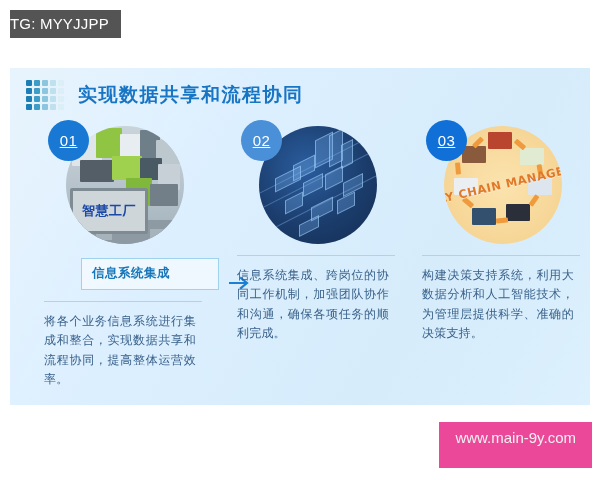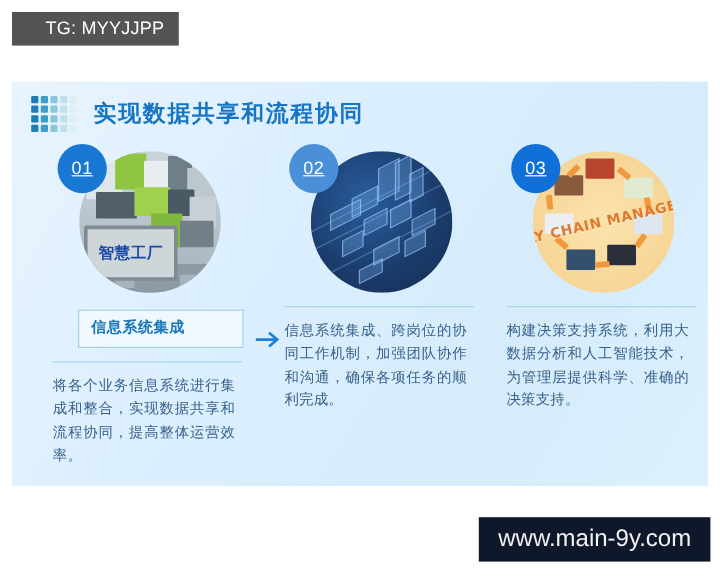--- a/index.html
+++ b/index.html
@@ -16,33 +16,33 @@
   }
 
   
   .tg-watermark {
     position: absolute;
     left: 10px; top: 10px;
     background: #545454;
     color: #ffffff;
     font-size: 15px;
     letter-spacing: .2px;
-    padding: 6px 12px 7px 28px;
+    padding: 6px 12px 7px 0;
     line-height: 1;
     white-space: nowrap;
   }
 
   
   .site-watermark {
     position: absolute;
     right: 8px; bottom: 12px;
-    background: #0f172a;
+    background: #ec4899;
     color: #f2f2f2;
-    font-size: 20px;
-    padding: 8px 16px 9px 16px;
+    font-size: 15px;
+    padding: 8px 16px 23px 16px;
     line-height: 1;
     white-space: nowrap;
   }
 
   
   .panel {
     position: absolute;
     left: 10px; top: 68px;
     width: 580px; height: 337px;
     background: linear-gradient(120deg, #e8f4fd 0%, #dcefff 35%, #d6ecfb 70%, #dcf0fd 100%);
@@ -120,21 +120,21 @@
     z-index: 4;
     letter-spacing: .5px;
     text-decoration: underline;
   }
 
   
   .label-row {
     display: flex;
     align-items: flex-end;
     margin-top: 14px;
-    margin-left: 4px;
+    margin-left: 20px;
     padding-left: 21px;
   }
   .label-box {
     border: 1px solid #9fd2ec;
     background: rgba(255,255,255,0.55);
     color: #1777b8;
     font-family: "DejaVu Sans", sans-serif;
     font-size: 12.5px;
     font-weight: bold;
     padding: 6px 10px 7px 10px;

